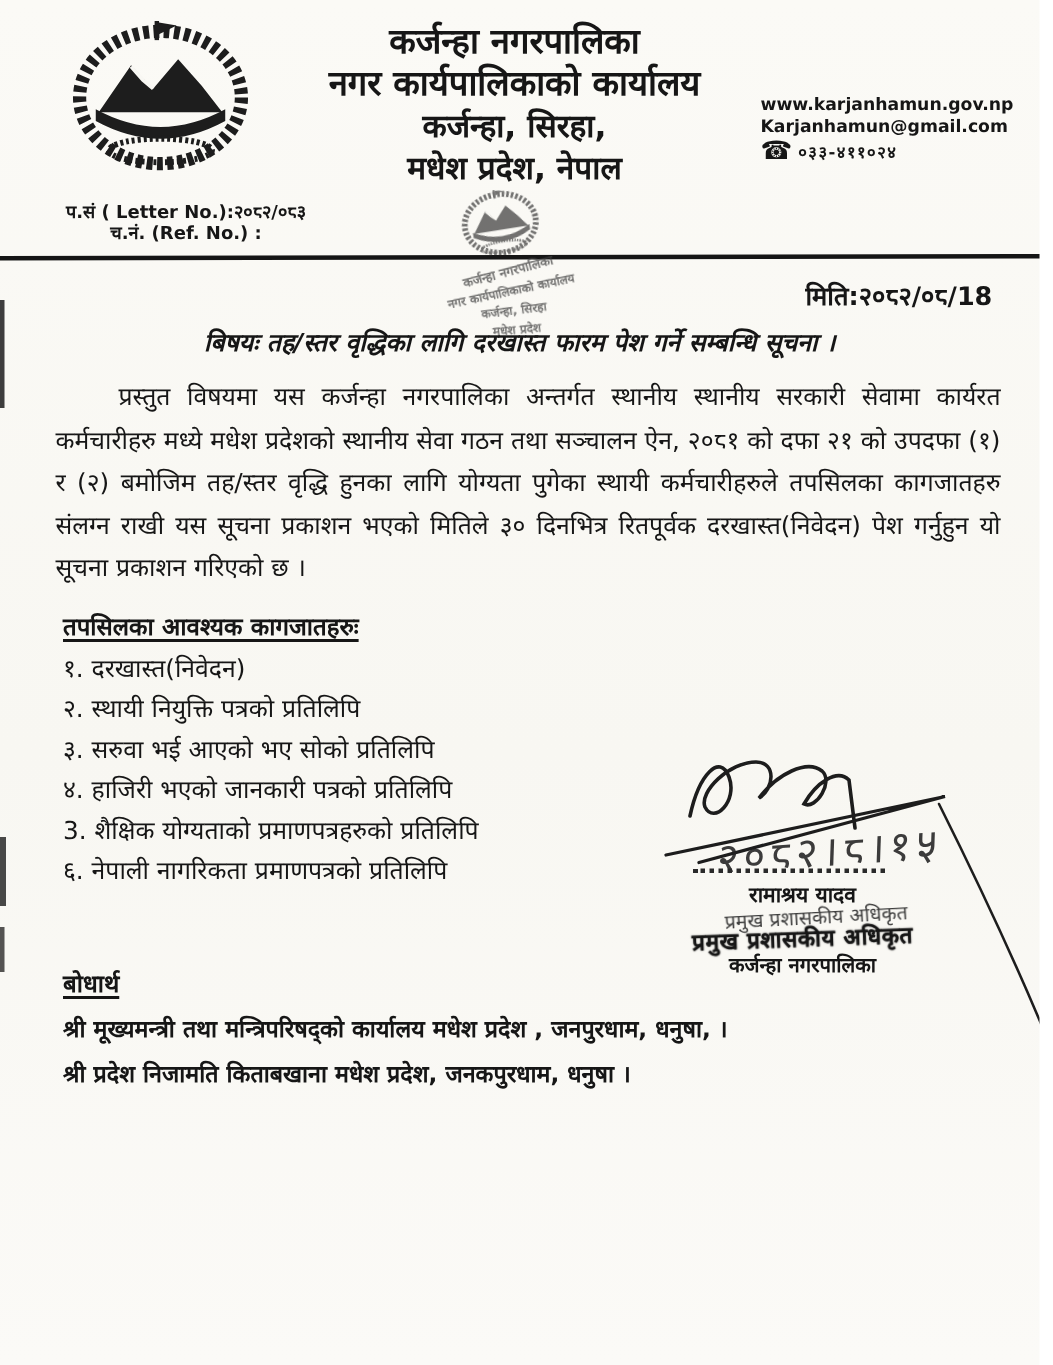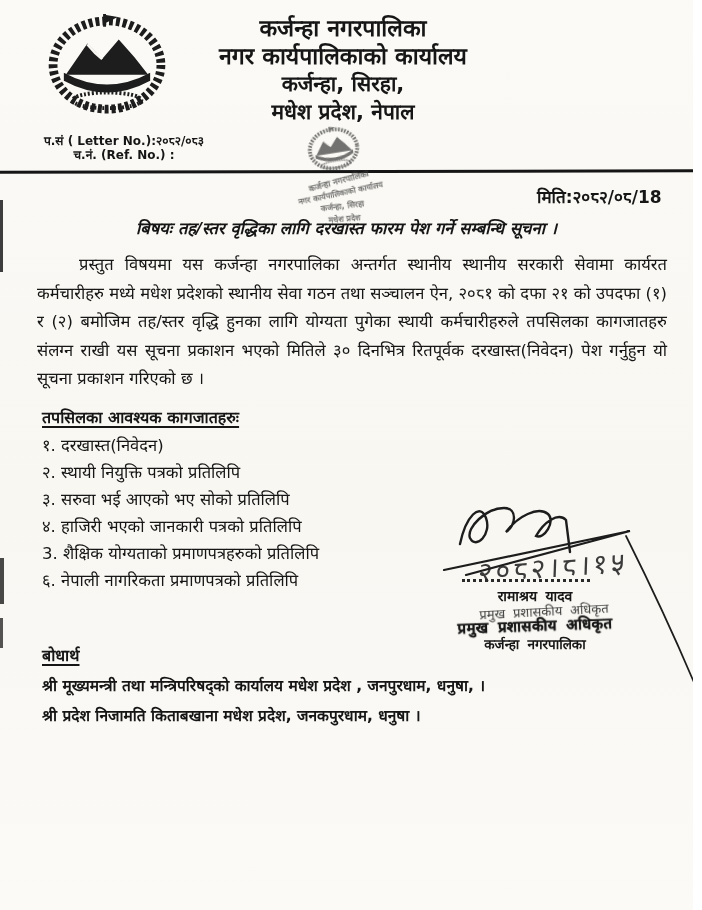--- a/index.html
+++ b/index.html
@@ -57,21 +57,21 @@
   .docs-list{position:absolute;left:42px;top:437px;font-size:16.5px;}
   .docs-list .doc-item{margin-bottom:9.5px;line-height:17.5px;}
   
   .sig-svg{position:absolute;left:430px;top:486px;width:272px;height:212px;pointer-events:none;}
   .hand-date{
     position:absolute;left:478px;top:546px;width:180px;
     font-size:28px;color:#222;transform:rotate(-4deg) skewX(-6deg);
     letter-spacing:3px;opacity:.88;white-space:nowrap;
   }
   .sig-dots{position:absolute;left:462px;top:565px;width:128px;height:14px;border-bottom:3px dotted #2a2a2a;}
-  .sig-block{position:absolute;left:420px;top:586px;width:230px;text-align:center;font-family:Liberation Mono, monospace;}
+  .sig-block{position:absolute;left:420px;top:586px;width:230px;text-align:center;}
   .sig-name{font-size:14px;font-weight:700;}
   .sig-title-faint{
     font-size:13px;color:#3c3c3c;margin-top:-1px;
     transform:translate(9px,-2px) rotate(-3deg);filter:blur(.2px);
   }
   .sig-title{
     font-size:15px;font-weight:700;margin-top:-7px;letter-spacing:.4px;
     transform:rotate(-2deg);text-shadow:0 0 1px #2b2b2b;filter:blur(.15px);
   }
   .sig-org{font-size:13.5px;font-weight:700;margin-top:-1px;}
@@ -112,20 +112,28 @@
     <use href="#emblem-sym"></use>
   </svg>
 
   <div class="header-center">
     <div class="org">कर्जन्हा नगरपालिका</div>
     <div class="office">नगर कार्यपालिकाको कार्यालय</div>
     <div class="addr">कर्जन्हा, सिरहा,</div>
     <div class="addr">मधेश प्रदेश, नेपाल</div>
   </div>
 
+  <div class="contact">
+    <div>www.karjanhamun.gov.np</div>
+    <div>Karjanhamun@gmail.com</div>
+    <div class="phone-row">
+      <span class="phone-ico">☎</span>
+      <span class="phone-num">०३३-४११०२४</span>
+    </div>
+  </div>
 
   <div class="meta">
     <div>प.सं ( Letter No.):२०८२/०८३</div>
     <div>च.नं. (Ref. No.) :</div>
   </div>
 
   <div class="rule"></div>
 
   <div class="stamp">
     <svg class="mini-emblem" viewBox="0 0 120 104">

